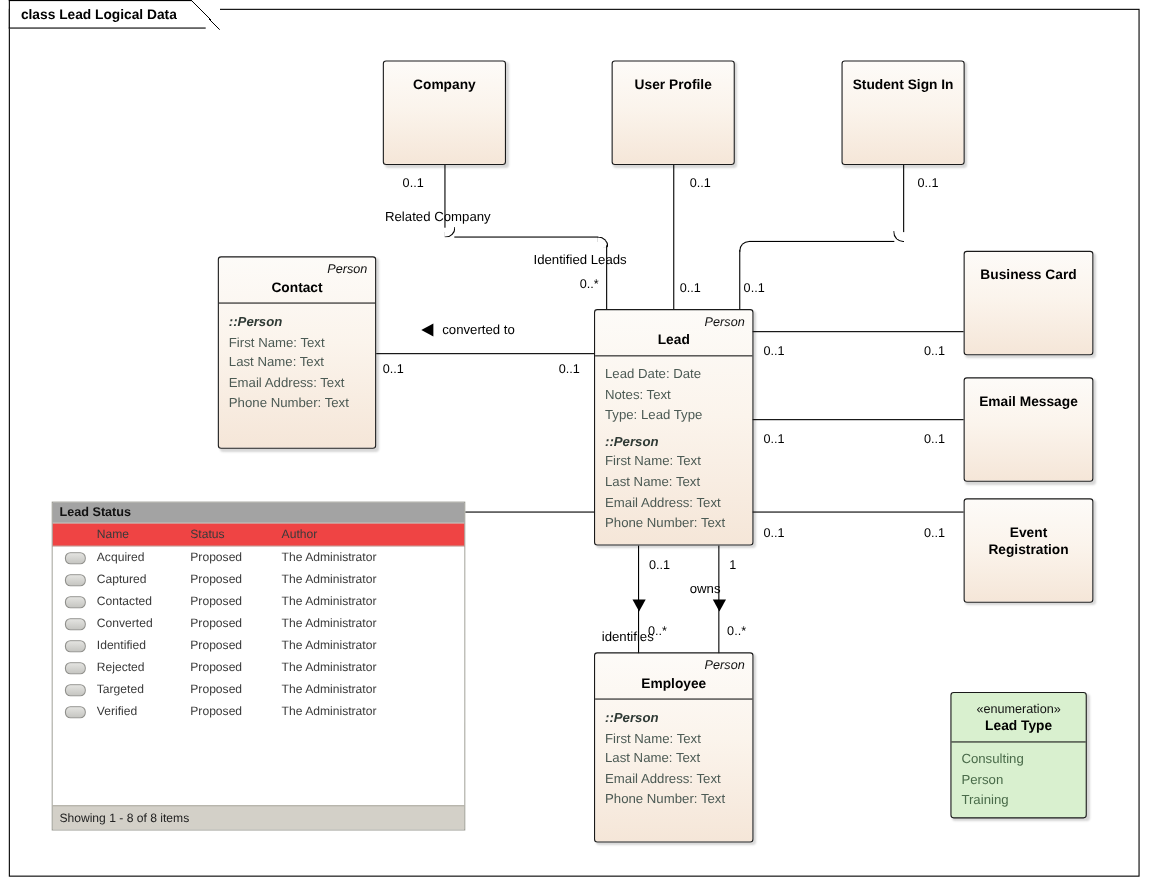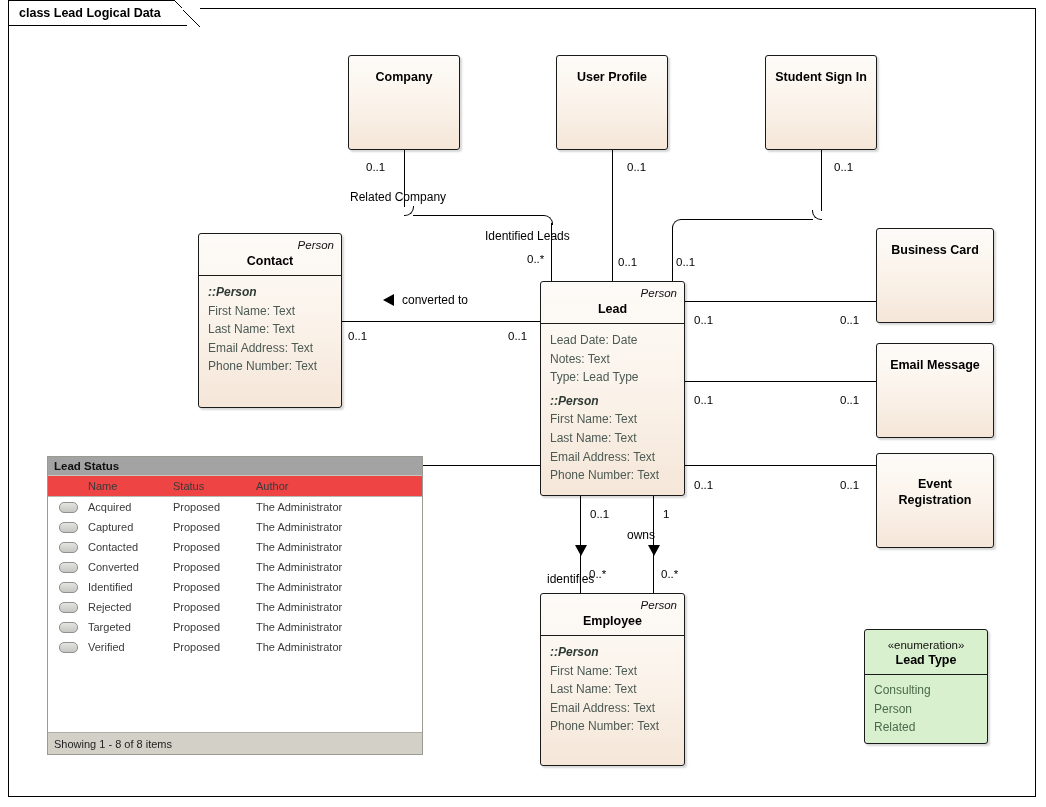--- a/index.html
+++ b/index.html
@@ -348,21 +348,21 @@
 
   <div class="node enum" style="left:864px;top:629px;width:124px;height:115px;">
     <div class="hdr" style="padding-top:9px;">
       <div class="stereo">«enumeration»</div>
       <div class="title">Lead Type</div>
     </div>
     <div class="sep"></div>
     <div class="attrs" style="padding-top:6px;">
       <div class="a">Consulting</div>
       <div class="a">Person</div>
-      <div class="a">Related</div>
+      <div class="a">Training</div>
     </div>
   </div>
 
   <div class="panel" style="left:47px;top:456px;width:376px;height:299px;">
     <div class="p-title">Lead Status</div>
 
     <div class="p-head">
       <div class="c-icon"></div>
       <div class="c-name">Name</div>
       <div class="c-status">Status</div>

